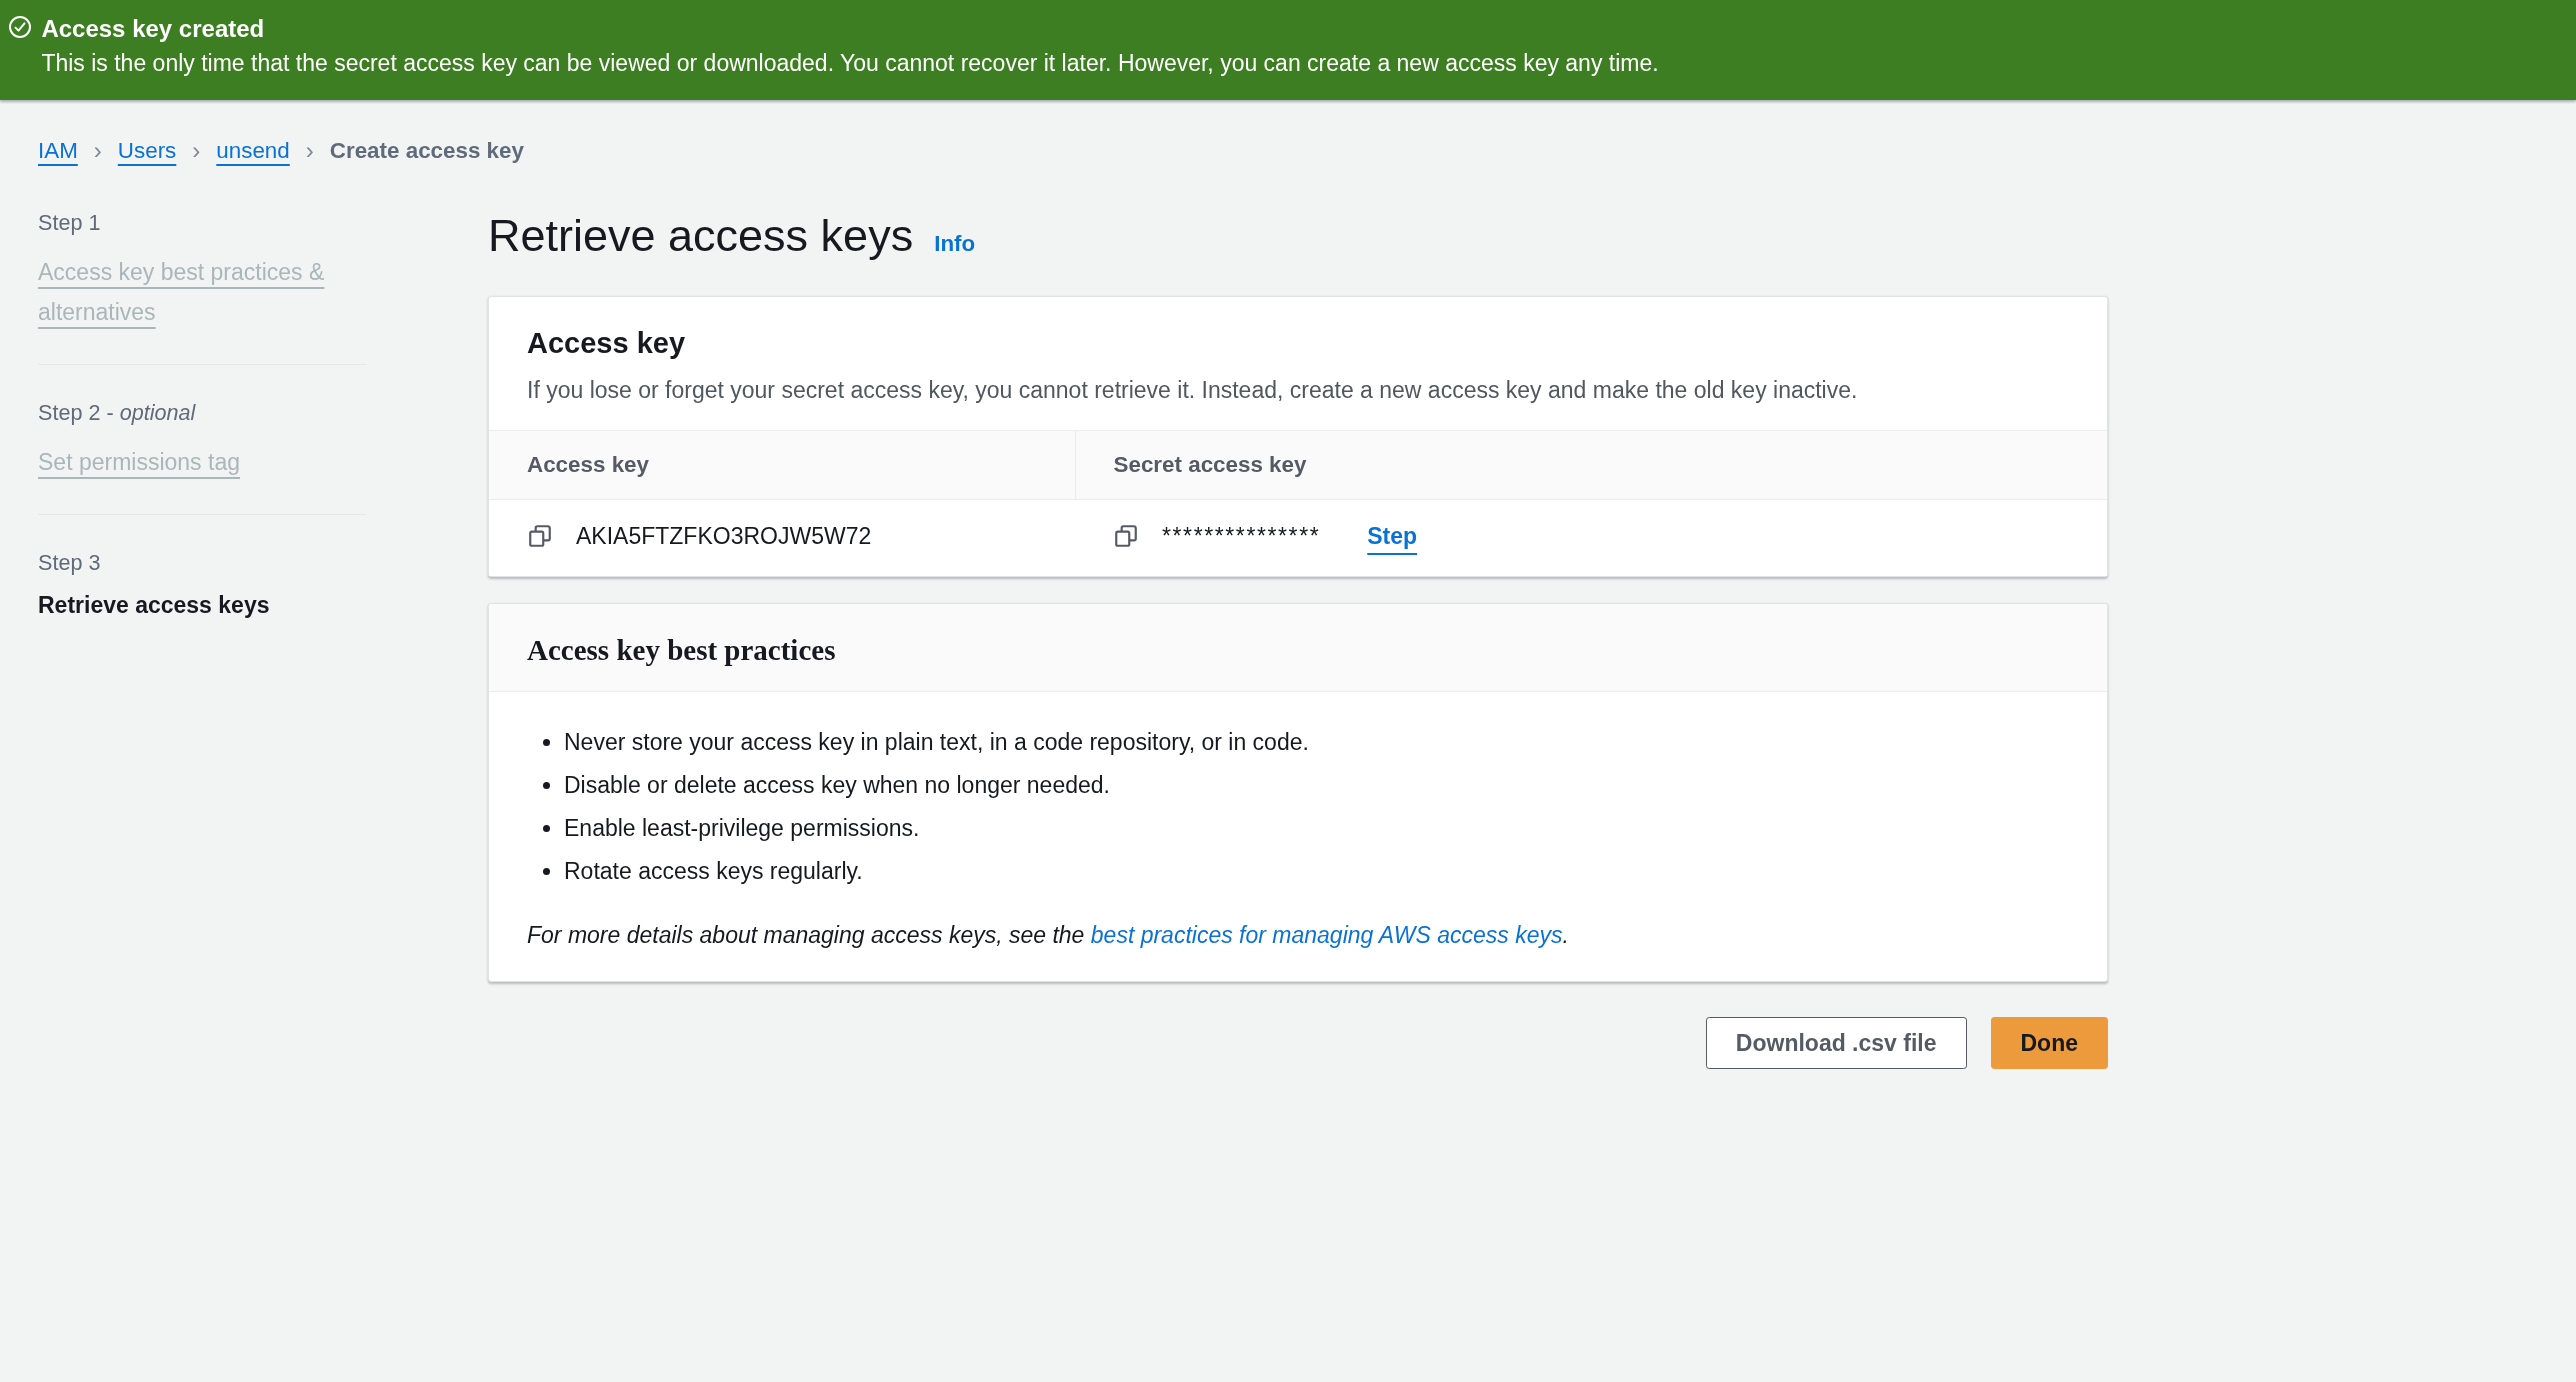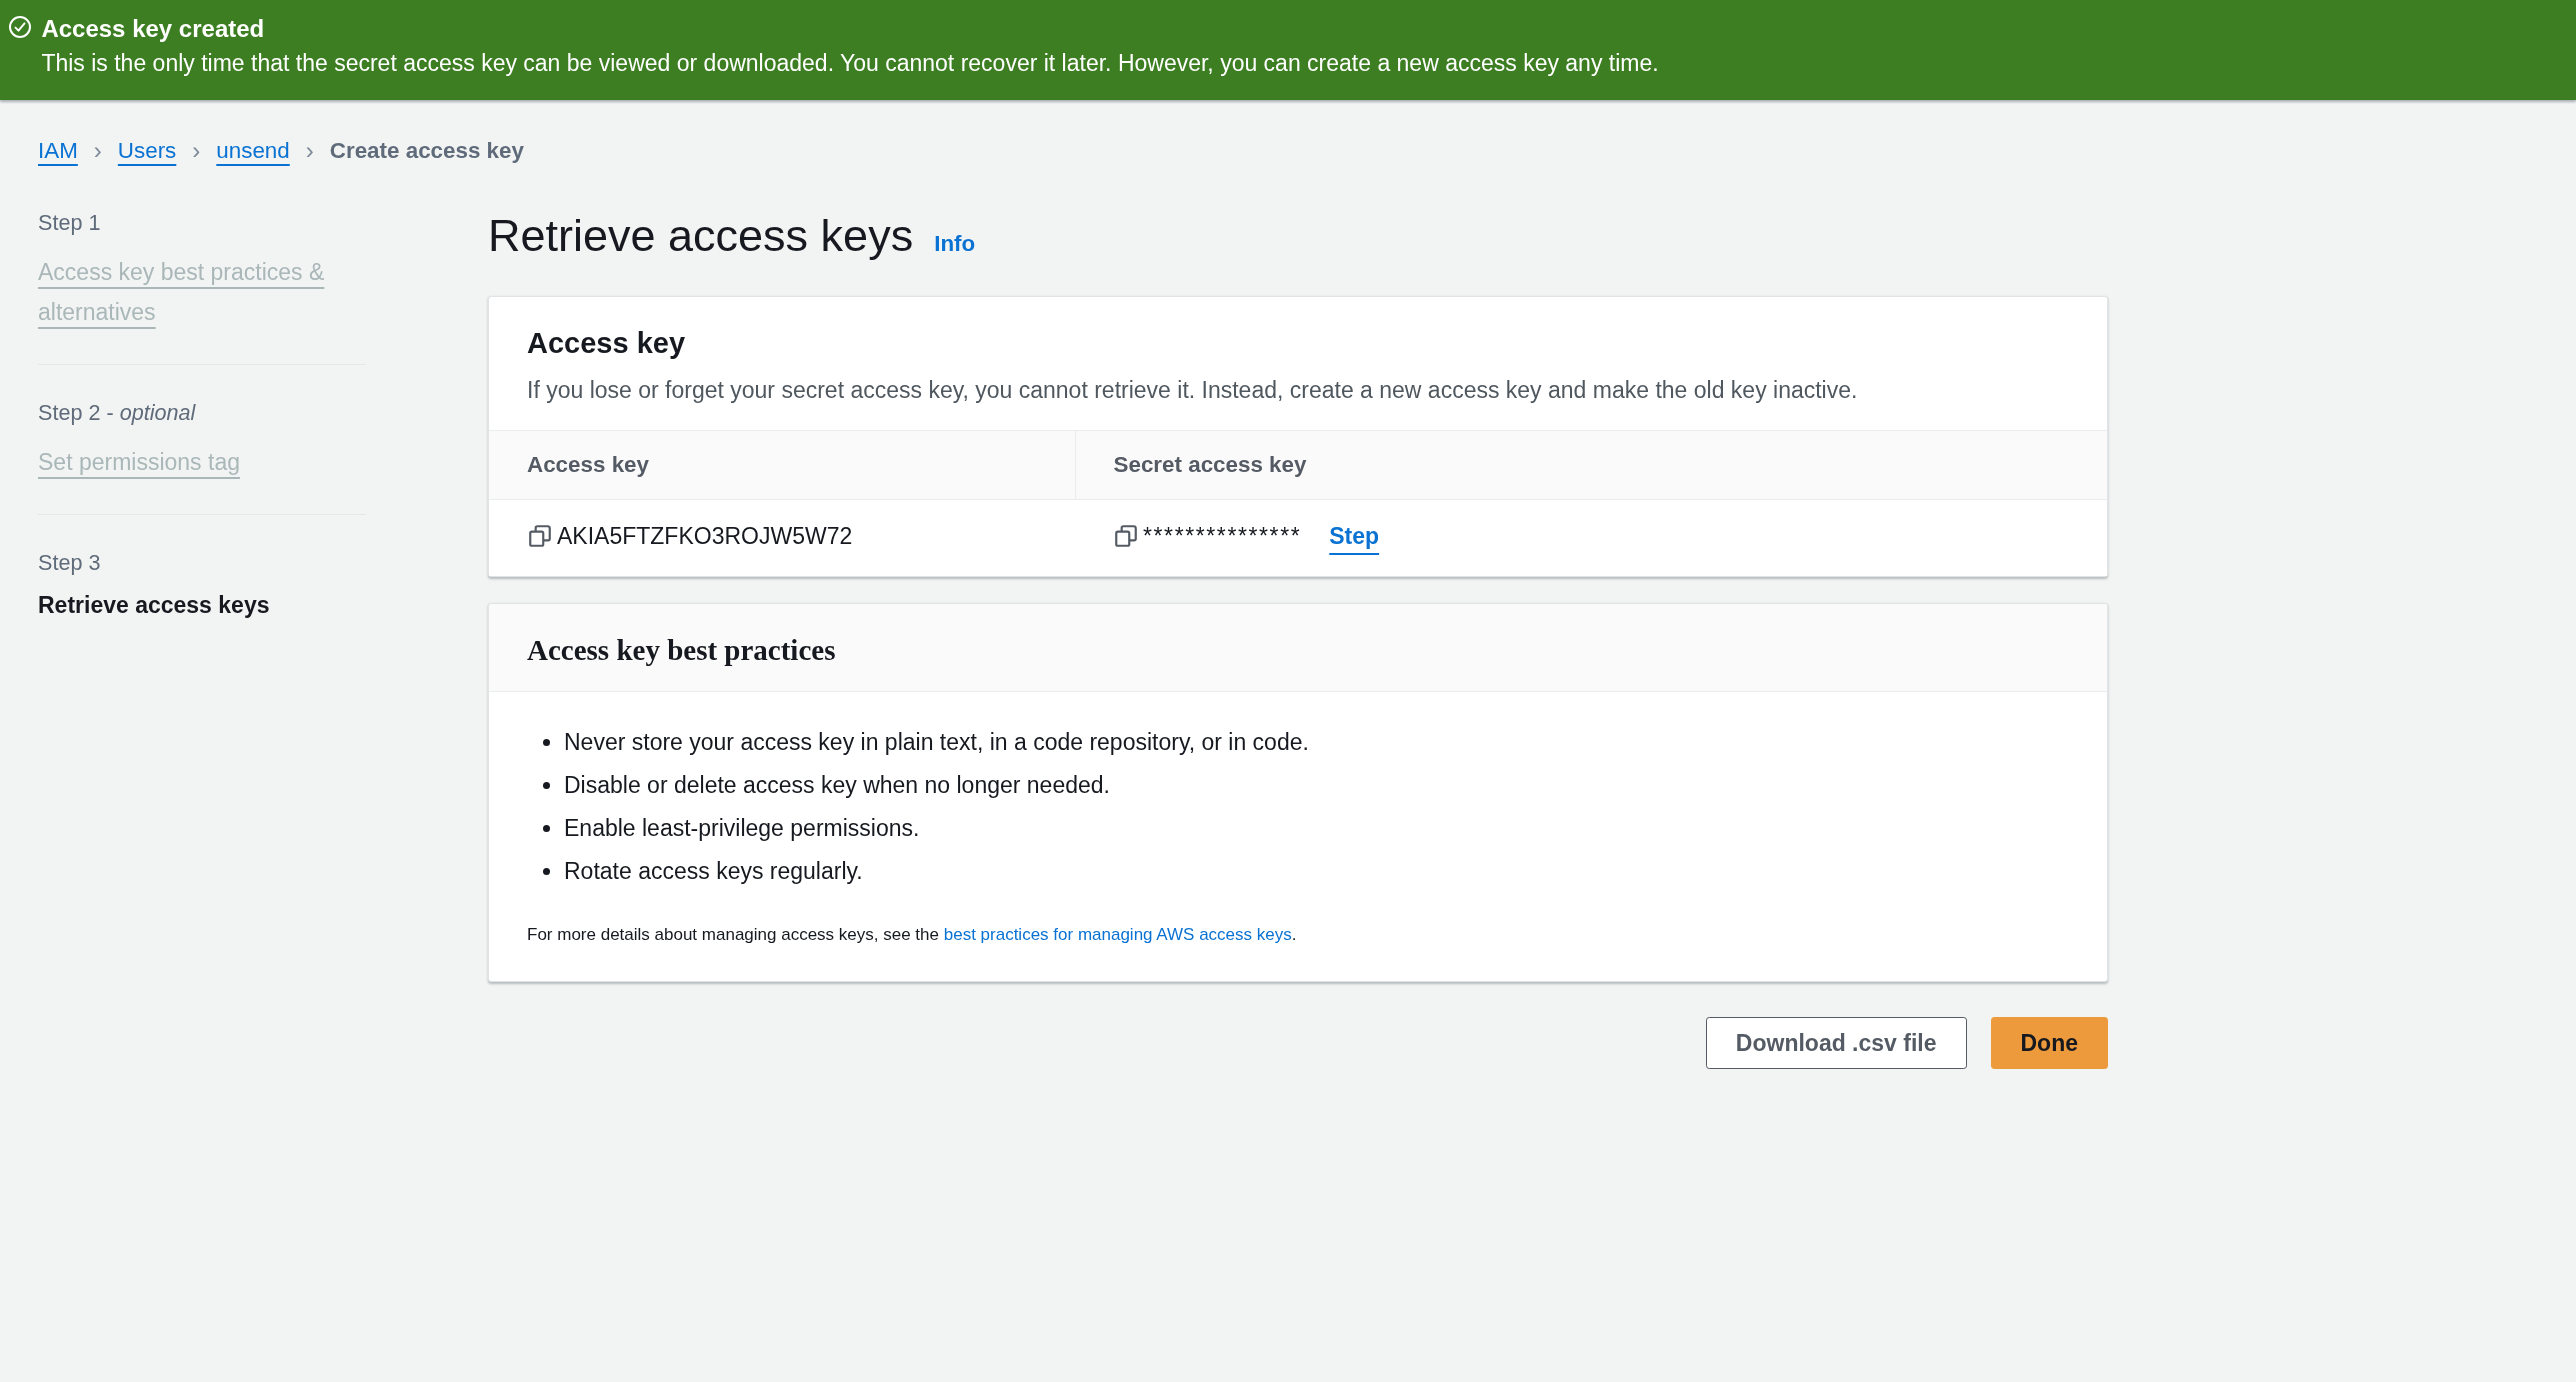--- a/index.html
+++ b/index.html
@@ -89,37 +89,37 @@
     background: #fafafa;
     border-top: 1.6px solid #eaeded;
     border-bottom: 1.6px solid #eaeded;
     font-size: 22.4px; font-weight: 700; color: #545b64;
     text-align: left;
     padding: 21px 0 21px 38px;
   }
   .key-table th.col2 { border-left: 1.6px solid #eaeded; }
   .key-table th.col1 { width: 586px; }
   .key-table td { padding: 22.4px 0 26px 38px; font-size: 23px; color: #16191f; background: #fff; }
-  .cell-flex { display: flex; align-items: center; gap: 4px; }
+  .cell-flex { display: flex; align-items: center; gap: 23px; }
   .copy-icon svg { width: 26px; height: 26px; display: block; cursor: pointer; }
   .masked { letter-spacing: 1.6px; }
   .show-link {
     margin-left: 24px;
     font-size: 23px; font-weight: 700; color: #0972d3;
     text-decoration: underline;
     text-decoration-thickness: 2.4px;
     text-underline-offset: 8.8px;
     cursor: pointer;
   }
 
   
   .bp-body { padding: 34px 38px 30px 38px; border-radius: 0 0 3.2px 3.2px; background: #fff; }
   .bp-list { margin: 0; padding-left: 37px; }
   .bp-list li { font-size: 23px; line-height: 32px; margin-bottom: 11.2px; color: #16191f; }
-  .bp-footer { margin: 32px 0 0 0; font-size: 17px; line-height: 32px; color: #16191f; }
+  .bp-footer { margin: 32px 0 0 0; font-size: 23px; line-height: 32px; color: #16191f; font-style: italic; }
   .bp-footer-link { color: #0972d3; cursor: pointer; }
 
   
   .actions { display: flex; justify-content: flex-end; gap: 24px; margin-top: 35px; width: 1620px; }
   .btn {
     font-family: "Liberation Sans", sans-serif;
     font-size: 23px; font-weight: 700;
     border-radius: 3.2px;
     padding: 11.2px 29px;
     line-height: 27px;

